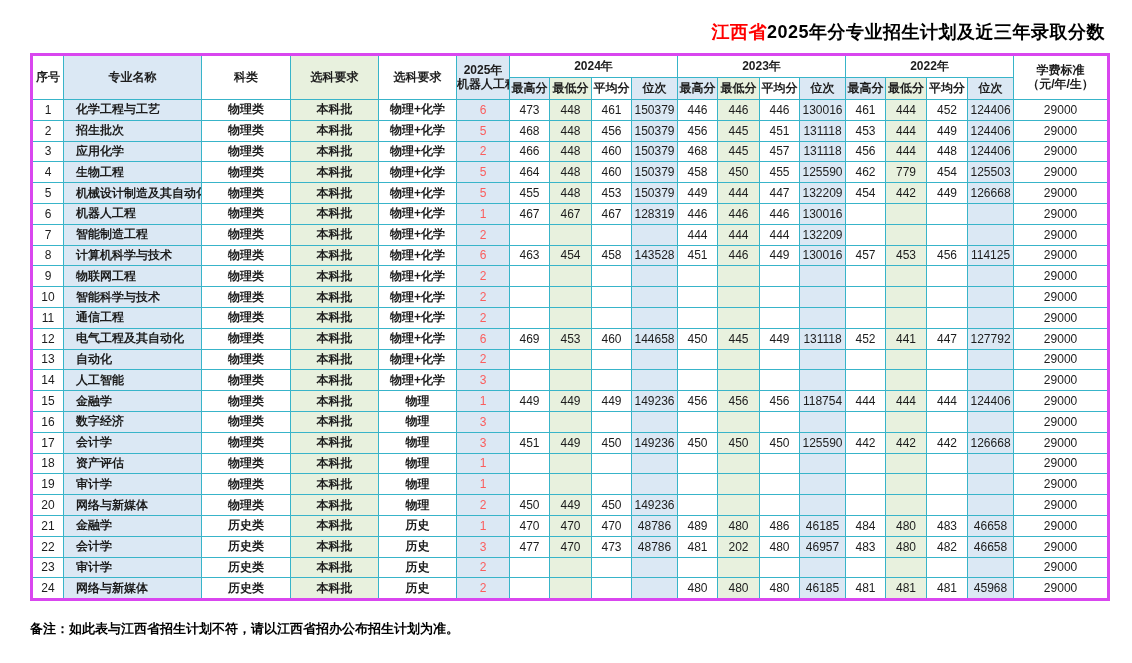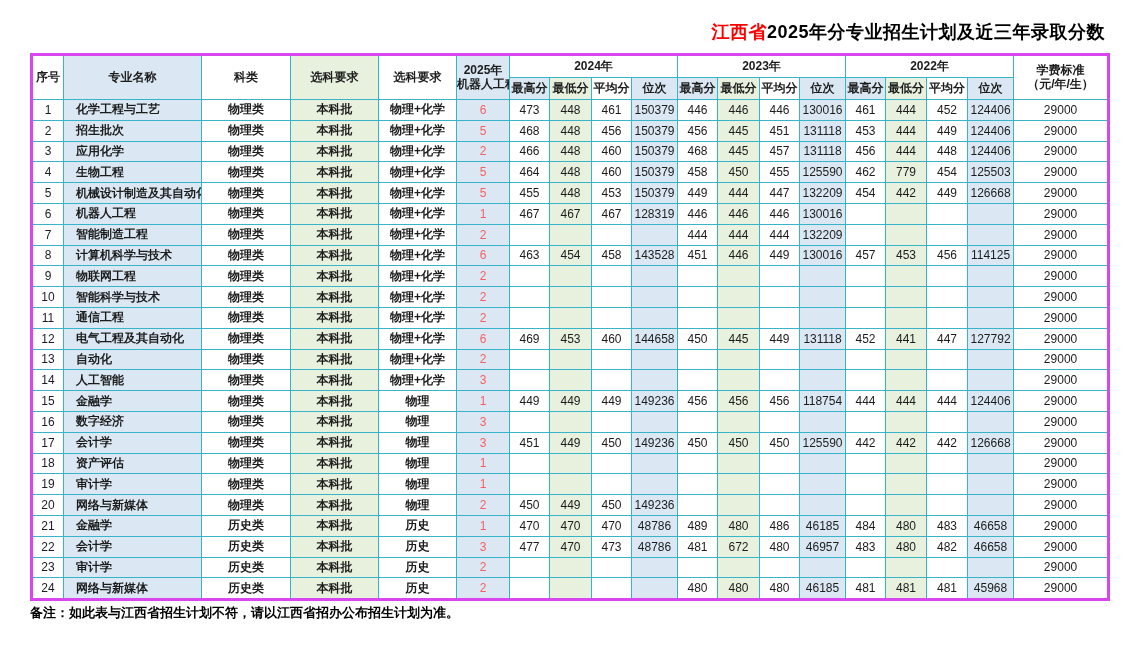--- a/index.html
+++ b/index.html
@@ -25,21 +25,21 @@
     color:#1c1c1c;
   }
   thead th{font-size:12px;font-weight:bold;height:21px;line-height:1.15;}
   tbody td{font-size:12px;height:19.8px;font-weight:normal;}
   .bg-blue{background:#dbe8f4;}
   .bg-green{background:#e8f1de;}
   .txt{font-weight:bold;}
   .left{text-align:left;padding-left:12px;}
   .plan{color:#fb5d5d;}
   .note{
-    margin-top:3px;font-size:13px;font-weight:bold;color:#000;
+    margin-top:19px;font-size:13px;font-weight:bold;color:#000;
   }
 </style>
 </head>
 <body>
 
 <div class="page">
   <div class="title"><span class="red">江西省</span><span>2025年分专业招生计划及近三年录取分数</span></div>
 
   <table>
     <colgroup>
@@ -538,21 +538,21 @@
           <td class="bg-blue txt left">会计学</td>
           <td class="txt">历史类</td>
           <td class="bg-green txt">本科批</td>
           <td class="txt">历史</td>
           <td class="bg-blue plan">3</td>
           <td>477</td>
           <td class="bg-green">470</td>
           <td>473</td>
           <td class="bg-blue">48786</td>
           <td>481</td>
-          <td class="bg-green">672</td>
+          <td class="bg-green">202</td>
           <td>480</td>
           <td class="bg-blue">46957</td>
           <td>483</td>
           <td class="bg-green">480</td>
           <td>482</td>
           <td class="bg-blue">46658</td>
           <td>29000</td>
         </tr>
         <tr>
           <td>23</td>

